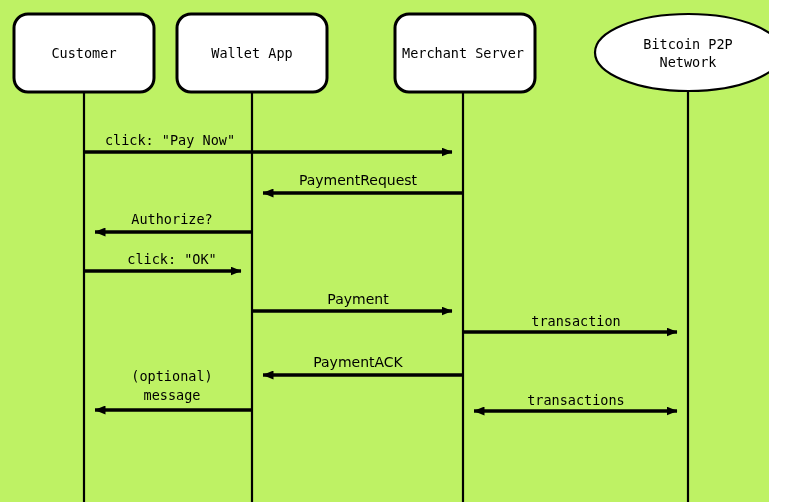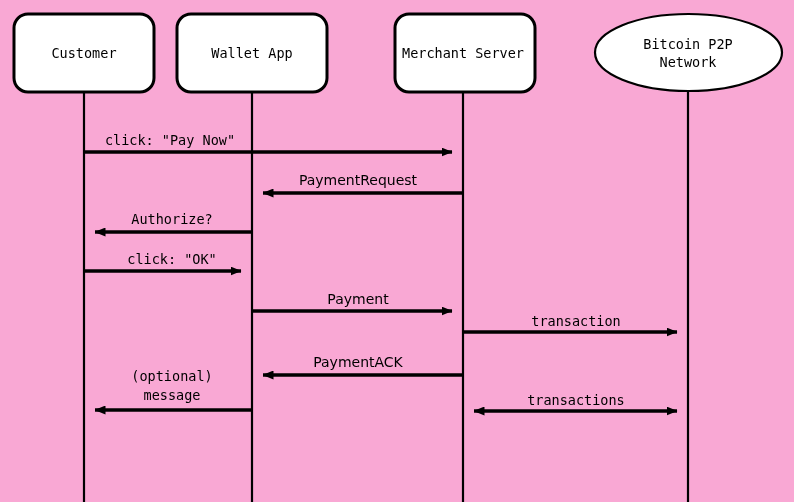--- a/index.html
+++ b/index.html
@@ -5,24 +5,25 @@
   html, body {
     margin: 0;
     padding: 0;
     background: #ffffff;
   }
   body {
     font-family: "DejaVu Sans Mono", monospace;
   }
   #diagram-root {
     position: relative;
-    width: 794px;
+    width: 721px;
     height: 502px;
-    background: #f9a8d4;
+    background: #bef264;
     overflow: hidden;
+    padding-left: 48px;
   }
   #seq-svg {
     position: absolute;
     top: 0;
     left: 0;
     width: 795px;
     height: 502px;
     display: block;
   }
   .participant-shape {

